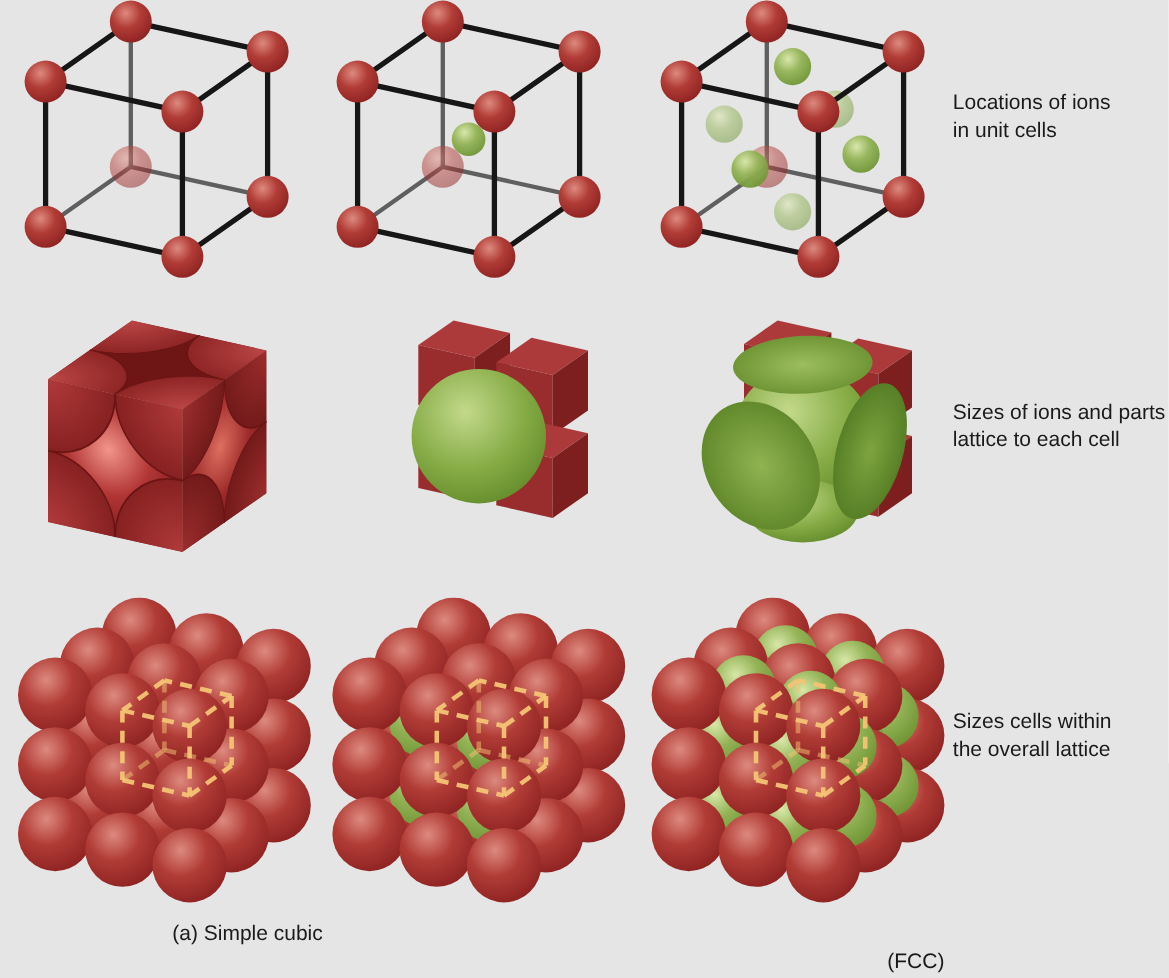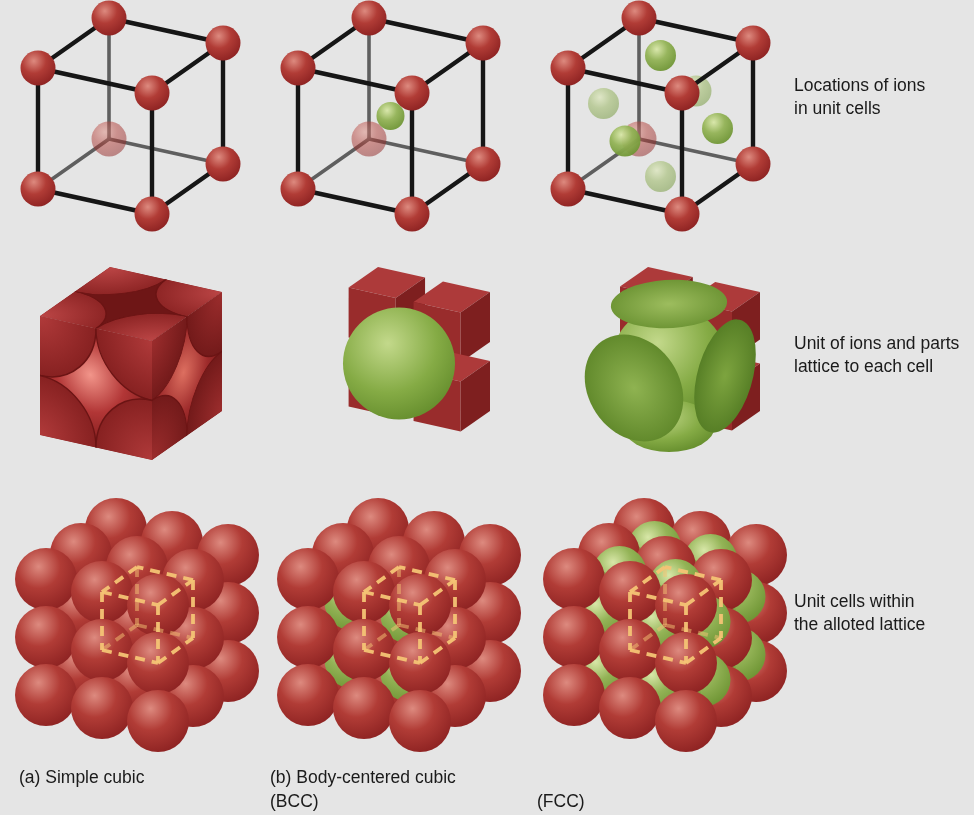--- a/index.html
+++ b/index.html
@@ -7,21 +7,21 @@
     position:relative;width:974px;height:815px;background:#e5e5e5;overflow:hidden;
     font-family:"Liberation Sans", sans-serif;color:#1a1a1a;
   }
   .cell{position:absolute;}
   .cell svg{display:block;}
   .side-label{
     position:absolute;left:794px;width:180px;
     font-size:17.5px;line-height:1.32;color:#1a1a1a;
   }
   .caption{
-    position:absolute;top:766px;width:250px;text-align:left;
+    position:absolute;top:766px;width:250px;text-align:right;
     font-size:17.5px;line-height:1.35;color:#1a1a1a;
   }
 </style>
 </head>
 <body>
 
 <svg width="0" height="0" style="position:absolute" aria-hidden="true">
   <defs>
     <radialGradient id="gRed" cx="38%" cy="30%" r="78%">
       <stop offset="0%" stop-color="#dd8a7f"></stop>
@@ -474,34 +474,30 @@
         <line x1="98" y1="152" x2="133" y2="127" stroke="#f5c475" stroke-width="3.8" stroke-dasharray="10 7" opacity="0.5"></line>
         <line x1="133" y1="127" x2="189" y2="140" stroke="#f5c475" stroke-width="3.8" stroke-dasharray="10 7" opacity="0.5"></line>
       </svg>
     </div>
 
   <div class="side-label" style="top:74px">
     <span>Locations of ions</span><br>
     <span>in unit cells</span>
   </div>
   <div class="side-label" style="top:332px">
-    <span>Unit of ions and parts</span><br>
+    <span>Sizes of ions and parts</span><br>
     <span>lattice to each cell</span>
   </div>
   <div class="side-label" style="top:590px">
-    <span>Unit cells within</span><br>
-    <span>the alloted lattice</span>
+    <span>Sizes cells within</span><br>
+    <span>the overall lattice</span>
   </div>
 
   <div class="caption" style="left:19px">
     <span>(a) Simple cubic</span><br>
     <span></span>
-  </div>
-  <div class="caption" style="left:270px">
-    <span>(b) Body-centered cubic</span><br>
-    <span>(BCC)</span>
   </div>
   <div class="caption" style="left:537px">
     <br>
     <span>(FCC)</span>
   </div>
 
 </div>
 
 </body></html>

